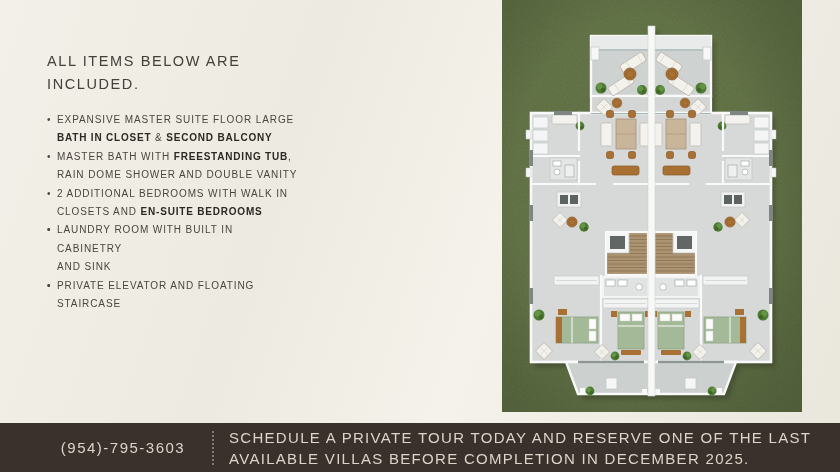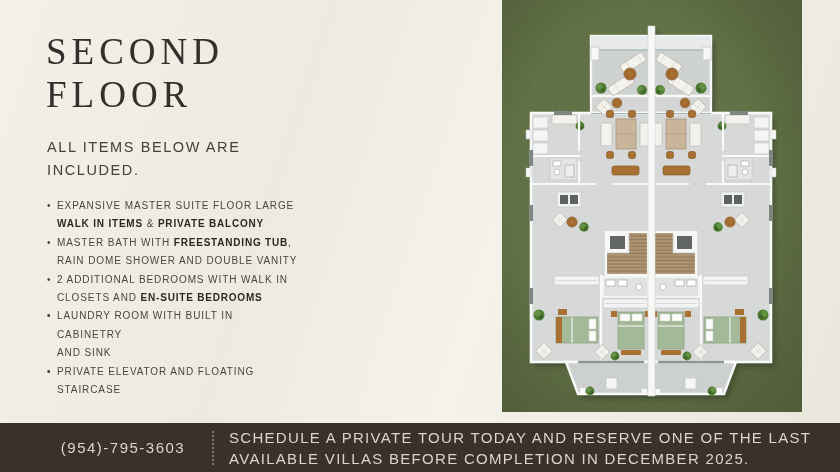--- a/index.html
+++ b/index.html
@@ -47,26 +47,25 @@
     margin-left:15px;color:var(--banner-text,#ddd5c9);
     font-size:15px;line-height:21px;letter-spacing:1.3px;white-space:pre-line;
   }
 </style>
 </head>
 <body>
 
 <div class="slide">
 
   <div class="info">
-    <h1 class="title">SECOND FLOOR</h1>
     <p class="subtitle">ALL ITEMS BELOW ARE
 INCLUDED.</p>
     <ul class="features">
         <li><span class="dot">•</span><span>EXPANSIVE MASTER SUITE FLOOR LARGE
-</span><b>WALK IN ITEMS</b><span> &amp; </span><b>PRIVATE BALCONY</b></li>
+</span><b>BATH IN CLOSET</b><span> &amp; </span><b>SECOND BALCONY</b></li>
         <li><span class="dot">•</span><span>MASTER BATH WITH </span><b>FREESTANDING TUB</b><span>,
 RAIN DOME SHOWER AND DOUBLE VANITY</span></li>
         <li><span class="dot">•</span><span>2 ADDITIONAL BEDROOMS WITH WALK IN
 CLOSETS AND </span><b>EN-SUITE BEDROOMS</b></li>
         <li><span class="dot">•</span></li>
         <li><span class="dot">•</span><span>LAUNDRY ROOM WITH BUILT IN CABINETRY
 AND SINK</span></li>
         <li><span class="dot">•</span></li>
         <li><span class="dot">•</span><span>PRIVATE ELEVATOR AND FLOATING
 STAIRCASE</span></li>

